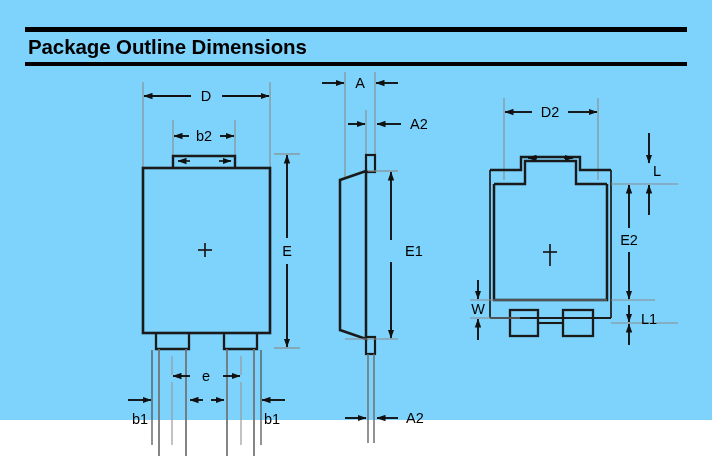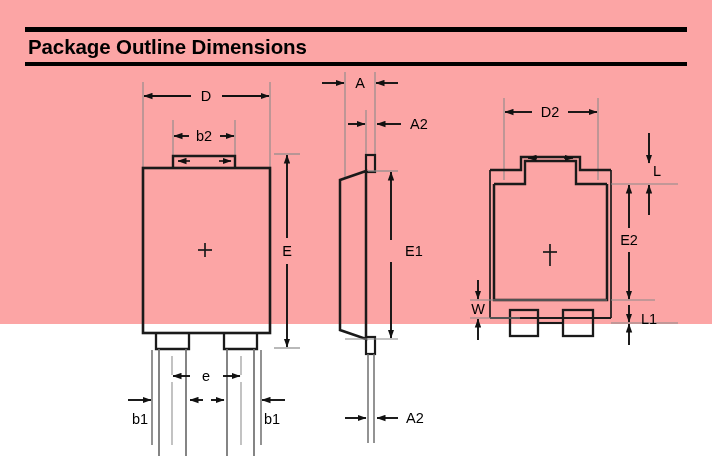--- a/index.html
+++ b/index.html
@@ -13,22 +13,22 @@
     height: 456px;
     font-family: "Liberation Sans", sans-serif;
     color: #000000;
     overflow: hidden;
     position: relative;
   }
 
   #page {
     position: relative;
     width: 712px;
-    height: 324px;
-    background: #fca5a5;
+    height: 420px;
+    background: #7dd3fc;
   }
 
   
   .header-block {
     position: absolute;
     left: 25px;
     top: 27px;
     width: 662px;
   }
   .rule {

